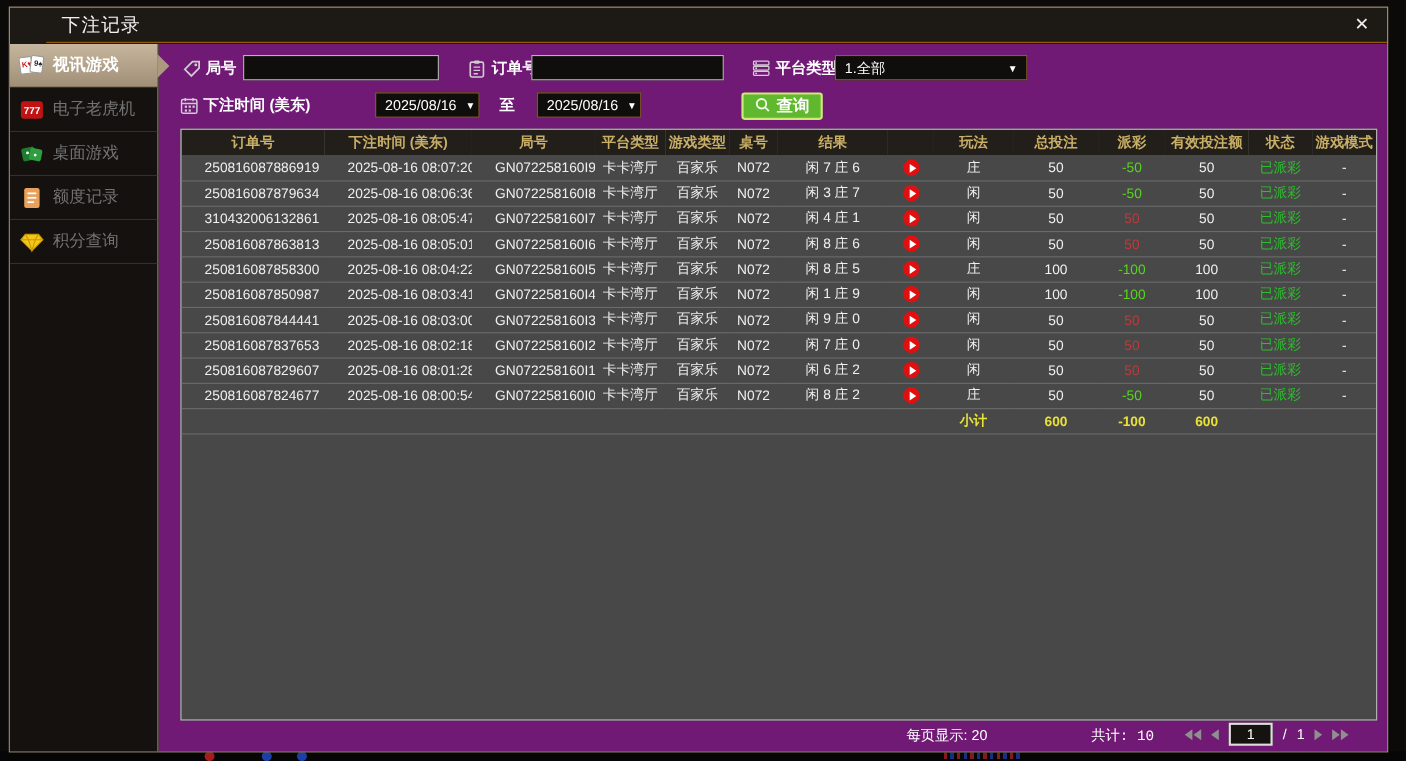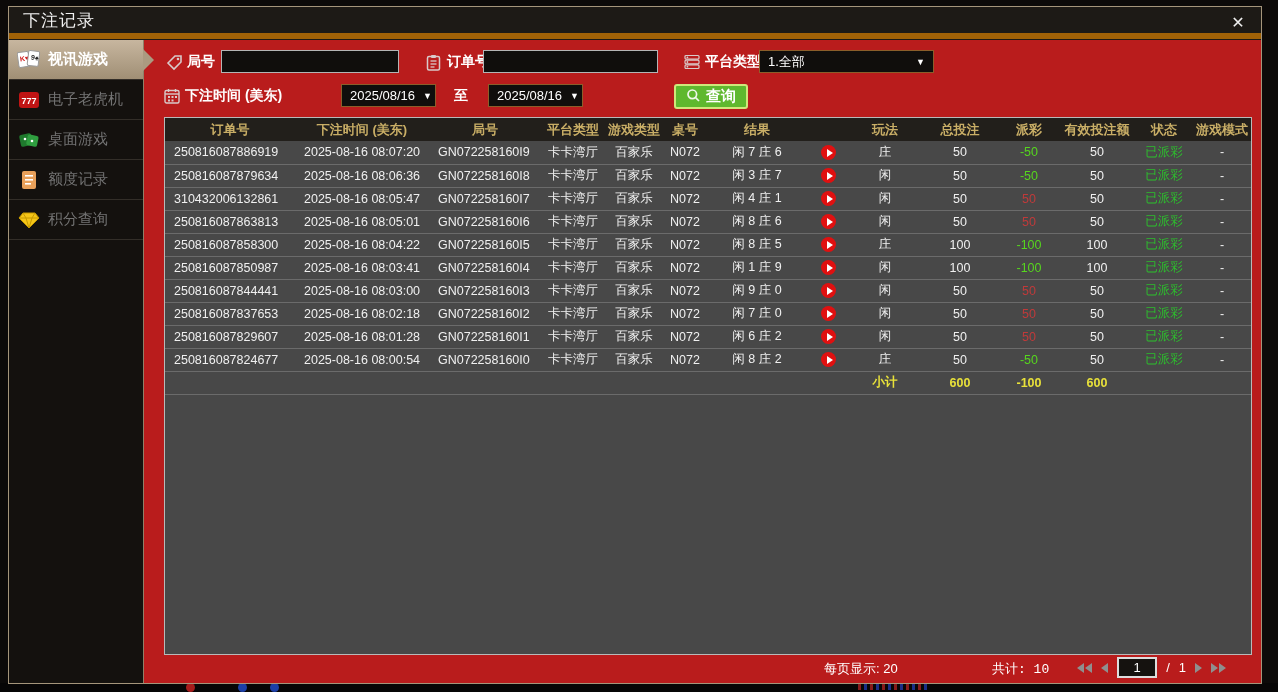--- a/index.html
+++ b/index.html
@@ -13,39 +13,39 @@
   .underlay-bottom { position:absolute; left:0; bottom:0; width:100%; height:9px; background:#070606; }
   .bead { position:absolute; bottom:0px; width:9px; height:9px; border-radius:50%; display:inline-block; }
   .bead.red { background:#a61c1c; }
   .bead.blue { background:#1c3fa6; }
   .dotrow { position:absolute; bottom:2px; left:858px; width:70px; height:6px;
     background:repeating-linear-gradient(90deg,#a62020 0 3px,transparent 3px 6px,#2038a6 6px 9px,transparent 9px 12px); opacity:.8; }
 
   
   .modal { position:absolute; left:8px; top:6px; width:1254px; height:678px;
     background:#1d1a16; border:1px solid #a4957b; }
-  .titlebar { position:relative; height:32px; border-bottom:6px solid #a16207;
-    display:flex; align-items:center; padding:0 14px; }
+  .titlebar { position:relative; height:32px; border-bottom:1px solid #a16207;
+    display:flex; align-items:center; padding:0 14px;margin-left:33px; }
   .titlebar .title { color:#f2f2f2; font-size:17px; letter-spacing:1px; }
   .close-btn { position:absolute; right:12px; top:5px; width:22px; height:22px;
     color:#eee; font-size:16px; line-height:22px; text-align:center; cursor:pointer; }
 
   .modal-body { position:absolute; top:33px; left:0; right:0; bottom:0; display:flex; }
 
   
   .sidebar { width:135px; background:#14110e; border-right:1px solid #8f8068; position:relative; z-index:2; }
   .side-item { height:40px; display:flex; align-items:center; padding:0 8px;
     border-bottom:1px solid #332e28; color:#737373; font-size:15px; cursor:pointer; position:relative; }
   .side-item .icon { width:24px; height:22px; margin-right:7px; flex:0 0 24px; display:flex; align-items:center; justify-content:center; }
   .side-item.active { background:linear-gradient(#c7b69f,#a08f75); color:#fff; font-weight:bold; }
   .side-item.active::after { content:""; position:absolute; right:-11px; top:50%; margin-top:-11px;
     border:11px solid transparent; border-right:none; border-left:11px solid #ab9a80; z-index:3; }
 
   
-  .main { flex:1; position:relative; background:#b91c1c; }
+  .main { flex:1; position:relative; background:#701a75; }
   .filters { position:relative; height:77px; }
   .f-label { color:#fff; font-size:14px; font-weight:bold; display:inline-flex; align-items:center; gap:4px; }
   .f-icon { display:inline-flex; width:17px; height:17px; opacity:.9; }
   .f-row1 { position:absolute; top:10px; left:0; right:0; height:24px; }
   .f-row2 { position:absolute; top:44px; left:0; right:0; height:24px; }
   .abs { position:absolute; }
   input.txt { background:#100e0c; border:1px solid #b5b5b5; height:23px; color:#fff;
     font-size:13px; padding:0 6px; font-family:inherit; }
   .sel { background:#100e0c; border:1px solid #8b5e2a; height:23px; color:#fff; font-size:13px;
     display:inline-flex; align-items:center; padding:0 8px; cursor:pointer; justify-content:space-between; }
@@ -55,21 +55,21 @@
     display:flex; align-items:center; justify-content:center; gap:3px; cursor:pointer; }
 
   
   .table-panel { position:absolute; left:20px; top:77px; width:1088px; height:538px;
     background:#484848; border:1px solid #b9b9b9; overflow:hidden; }
   table { border-collapse:collapse; table-layout:fixed; width:1086px; }
   thead th { background:#221f1b; color:#c9ae66; font-size:13px; font-weight:bold;
     height:23px; padding:0 2px; white-space:nowrap; overflow:hidden; }
   tbody td { color:#f0f0f0; font-size:12.5px; height:23px; padding:0 4px;
     border-bottom:1px solid #6b6b6b; text-align:center; white-space:nowrap; overflow:hidden; }
-  tbody td.l { text-align:left; padding-left:9px; }
+  tbody td.l { text-align:left; padding-left:21px; }
   td.pos { color:#c03a3a; }
   td.neg { color:#56d61e; }
   td.status { color:#2dbe2d; }
   tr.sumrow td { color:#e8e13a; font-weight:bold; }
   .play-btn { display:inline-block; width:15px; height:15px; border-radius:50%; background:#e01010;
     position:relative; vertical-align:middle; cursor:pointer; }
   .play-btn::after { content:""; position:absolute; left:6px; top:4px;
     border:4px solid transparent; border-right:none; border-left:6px solid #fff; }
 
   

